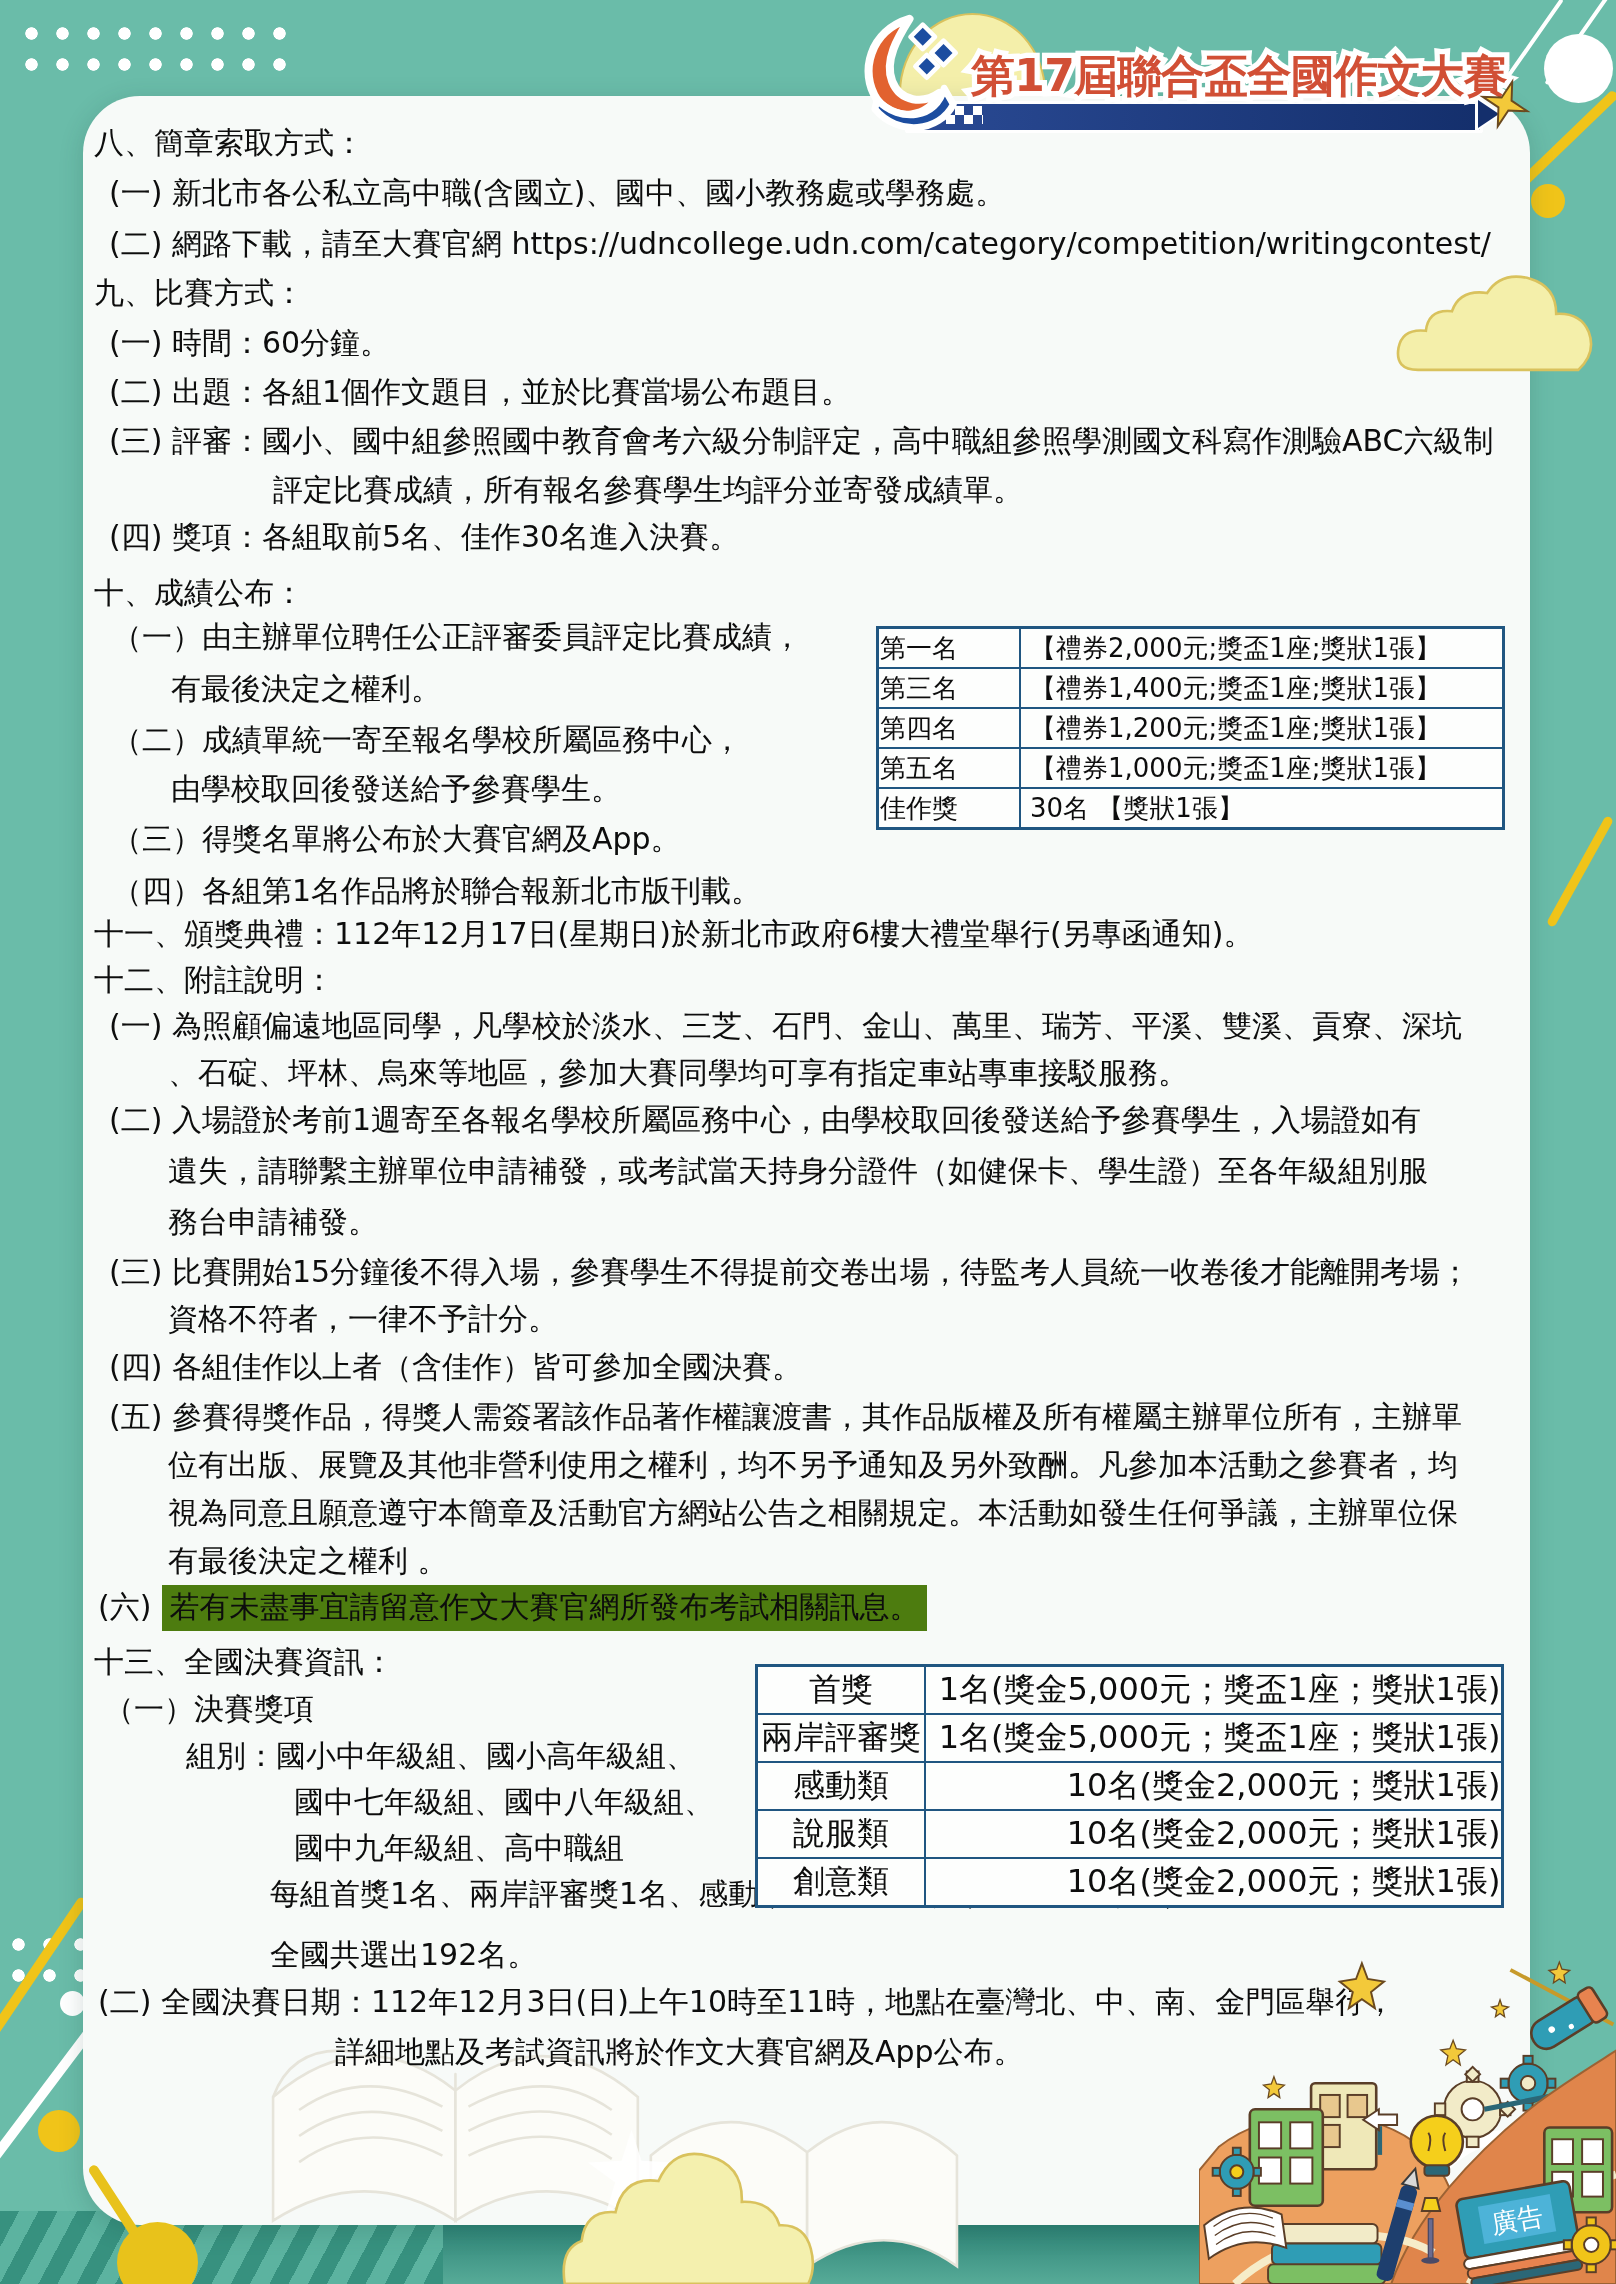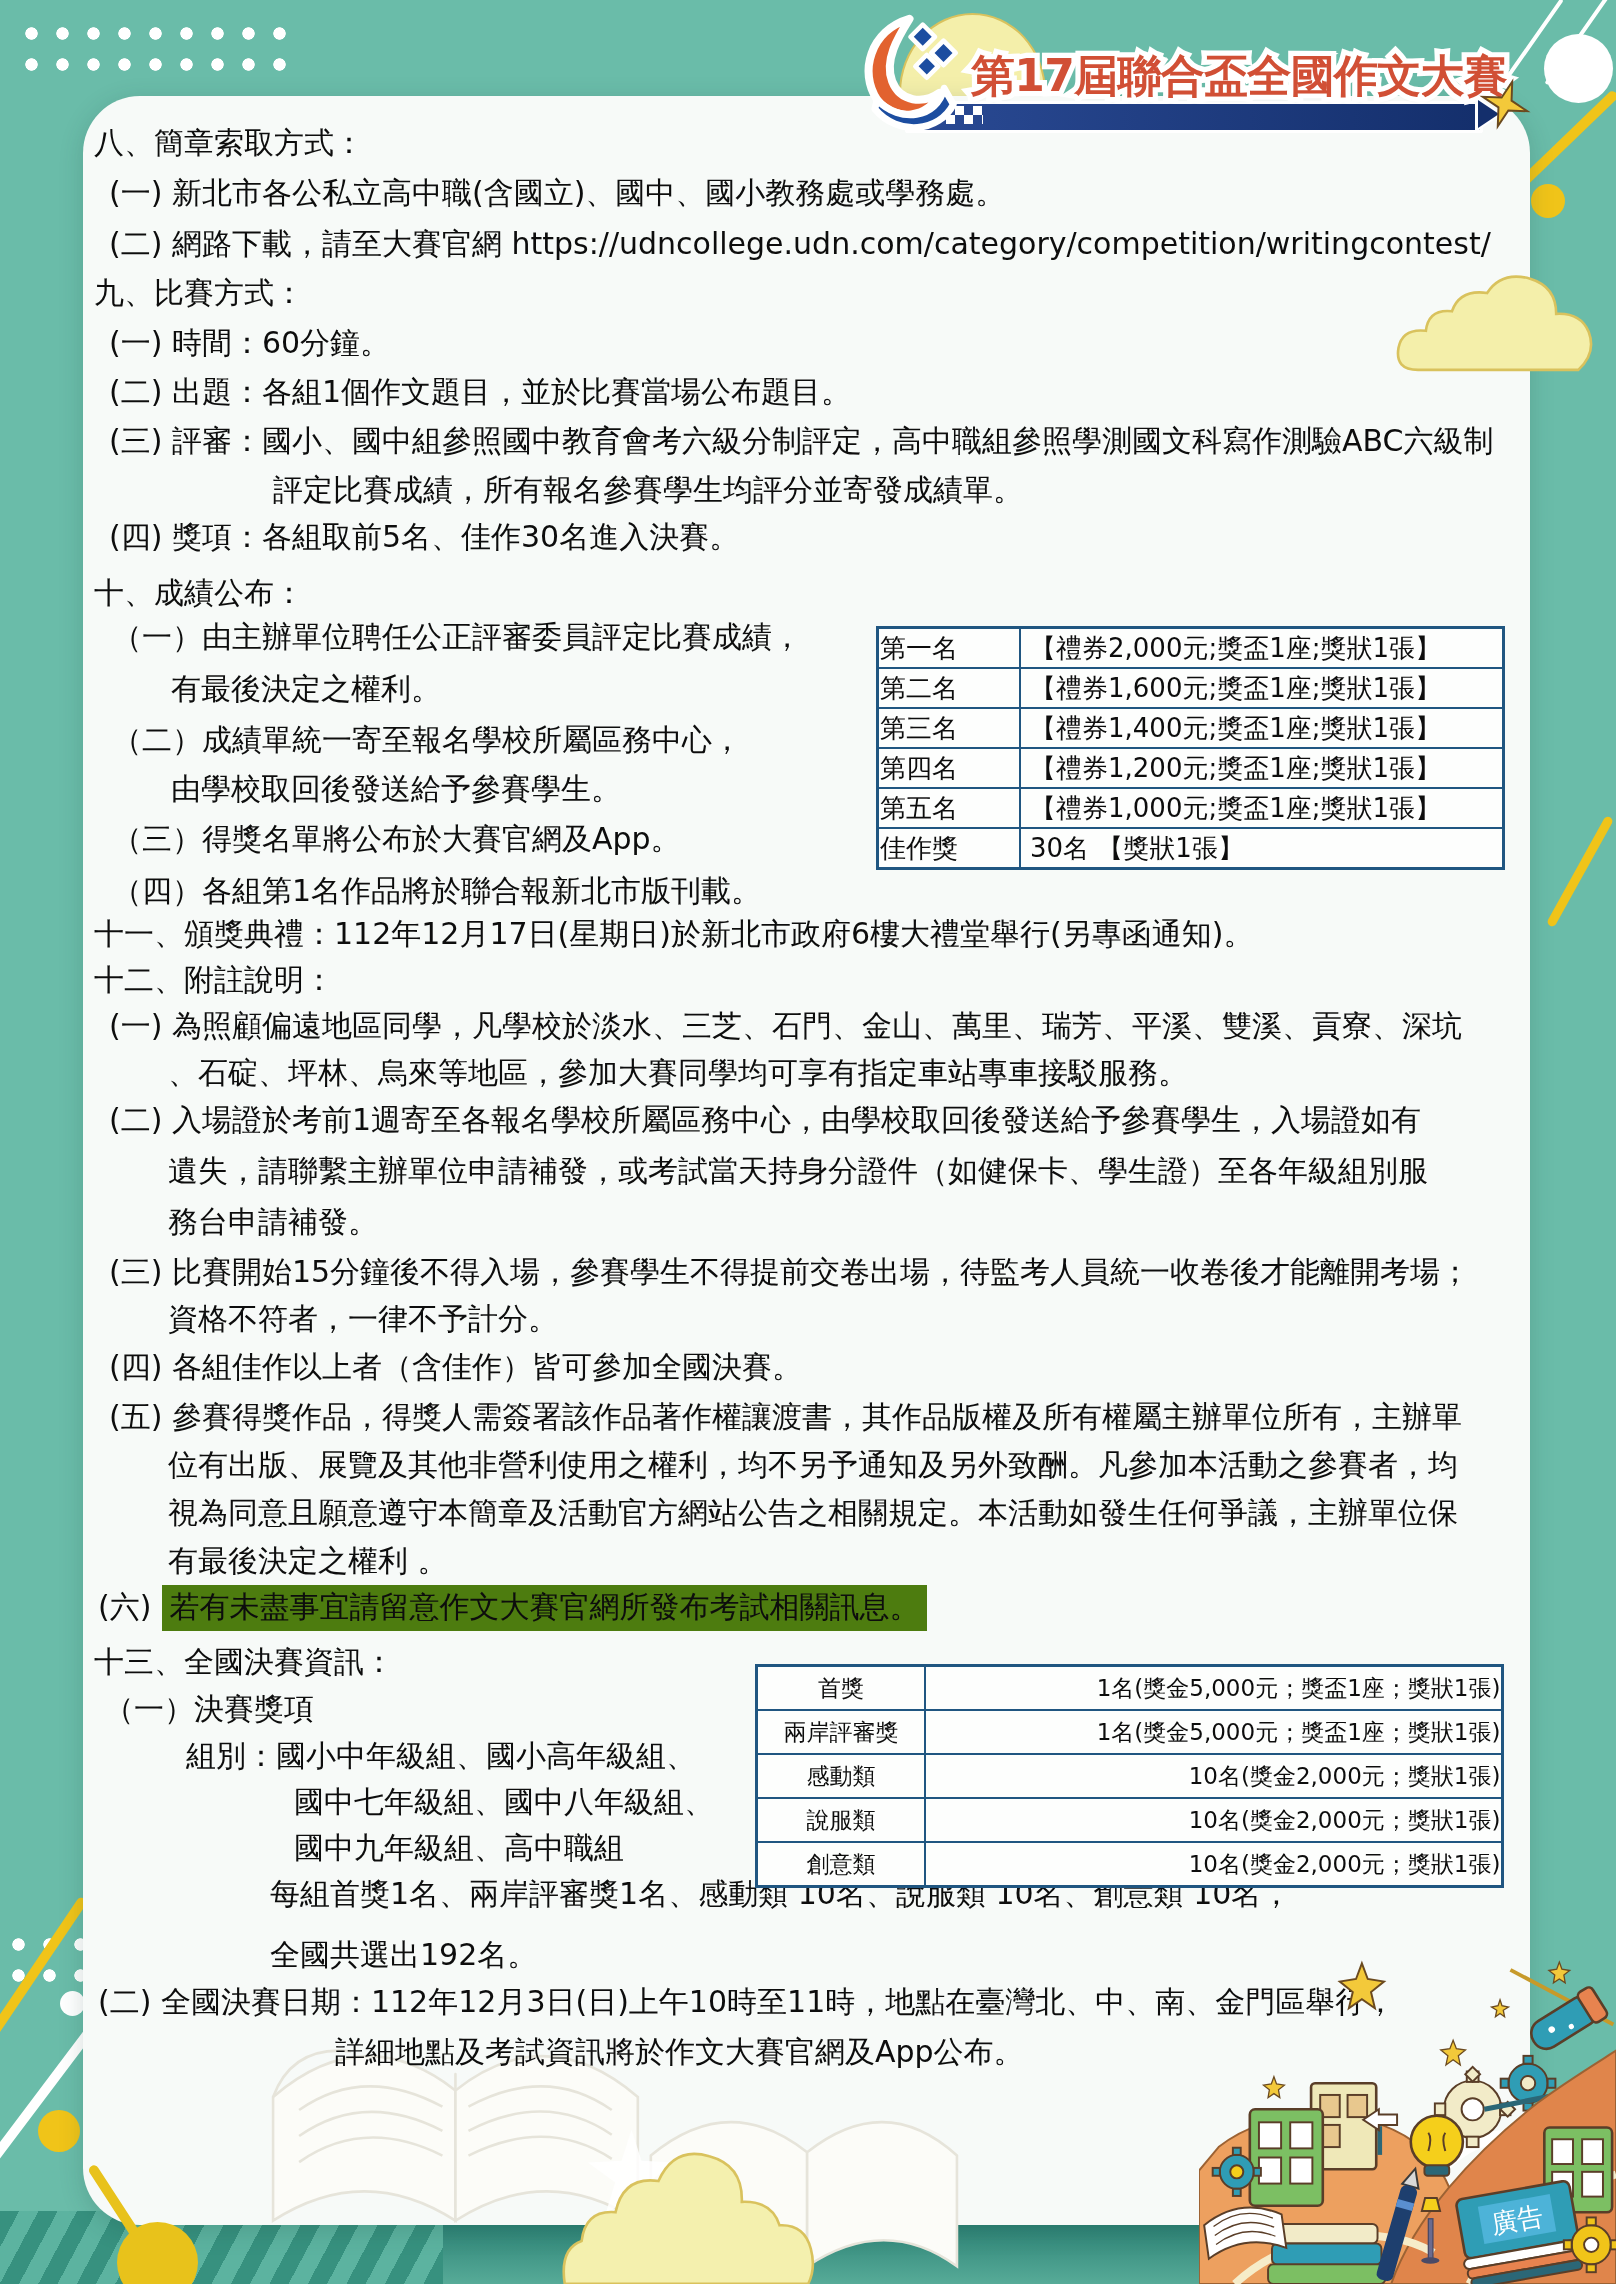--- a/index.html
+++ b/index.html
@@ -37,21 +37,21 @@
   .ln{position:absolute;font-size:30px;line-height:1.15;color:#0d0d0d;white-space:nowrap;
       font-weight:500;z-index:4;}
   .hl{background:#4d7c0f;padding:3.9px 7.8px 6.5px 7.8px;margin-left:10.4px;}
   
   .tbl{position:absolute;border-collapse:collapse;background:#fdfefd;z-index:4;
        border:3.9px solid #205681;table-layout:fixed;}
   .tbl td{border:2px solid #205681;color:#0d0d0d;font-weight:500;overflow:hidden;white-space:nowrap;}
   .tbl1 td{height:36px;font-size:26px;}
   .tbl1 .c1{width:138px;}
   .tbl1 .c2{width:471px;padding-left:9px;}
-  .tbl2 td{height:40px;font-size:23px;}
+  .tbl2 td{height:40px;font-size:32px;}
   .tbl2 .c1{width:164px;text-align:center;}
   .tbl2 .c2{width:564px;padding-left:10.4px;text-align:right;}
   .wm{position:absolute;z-index:3;}
   .over{position:absolute;z-index:7;}
 </style>
 </head>
 <body>
 
 <div class="page">
 
@@ -151,24 +151,20 @@
   <div class="ln" style="top:1985px;left:98px">(二) 全國決賽日期：112年12月3日(日)上午10時至11時，地點在臺灣北、中、南、金門區舉行，</div>
   <div class="ln" style="top:2035px;left:335px">詳細地點及考試資訊將於作文大賽官網及App公布。</div>
 
   <table class="tbl tbl1" style="left:876px;top:626px;">
     <tbody>
         <tr>
           <td class="c1">第一名</td>
           <td class="c2">【禮券2,000元;獎盃1座;獎狀1張】</td>
         </tr>
     <tr>
-          <td class="c1">第二名</td>
-          <td class="c2">【禮券1,600元;獎盃1座;獎狀1張】</td>
-        </tr>
-    <tr>
           <td class="c1">第三名</td>
           <td class="c2">【禮券1,400元;獎盃1座;獎狀1張】</td>
         </tr>
     <tr>
           <td class="c1">第四名</td>
           <td class="c2">【禮券1,200元;獎盃1座;獎狀1張】</td>
         </tr>
     <tr>
           <td class="c1">第五名</td>
           <td class="c2">【禮券1,000元;獎盃1座;獎狀1張】</td>

